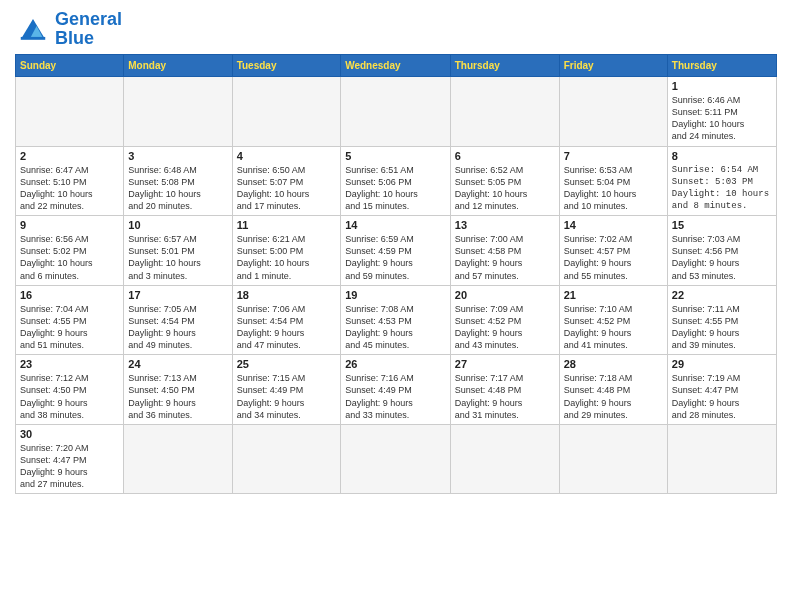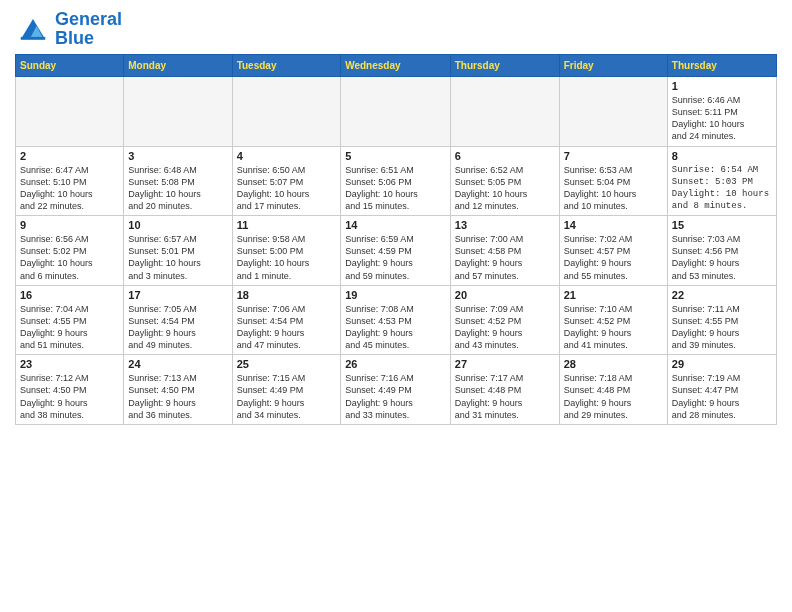--- a/index.html
+++ b/index.html
@@ -204,21 +204,21 @@
           </td>
           <td>
             <span class="day-num">10</span>
             <div class="day-info" style="white-space: pre-line;">Sunrise: 6:57 AM
 Sunset: 5:01 PM
 Daylight: 10 hours
 and 3 minutes.</div>
           </td>
           <td>
             <span class="day-num">11</span>
-            <div class="day-info" style="white-space: pre-line;">Sunrise: 9:58 AM
+            <div class="day-info" style="white-space: pre-line;">Sunrise: 6:21 AM
 Sunset: 5:00 PM
 Daylight: 10 hours
 and 1 minute.</div>
           </td>
           <td>
             <span class="day-num">14</span>
             <div class="day-info" style="white-space: pre-line;">Sunrise: 6:59 AM
 Sunset: 4:59 PM
 Daylight: 9 hours
 and 59 minutes.</div>
@@ -339,16 +339,31 @@
 Daylight: 9 hours
 and 29 minutes.</div>
           </td>
           <td>
             <span class="day-num">29</span>
             <div class="day-info" style="white-space: pre-line;">Sunrise: 7:19 AM
 Sunset: 4:47 PM
 Daylight: 9 hours
 and 28 minutes.</div>
           </td>
+        </tr>
+        <tr class="last-row">
+          <td>
+            <span class="day-num">30</span>
+            <div class="day-info" style="white-space: pre-line;">Sunrise: 7:20 AM
+Sunset: 4:47 PM
+Daylight: 9 hours
+and 27 minutes.</div>
+          </td>
+          <td class="empty"></td>
+          <td class="empty"></td>
+          <td class="empty"></td>
+          <td class="empty"></td>
+          <td class="empty"></td>
+          <td class="empty"></td>
         </tr>
       </tbody>
   </table>
 </div>
 
 </body></html>

